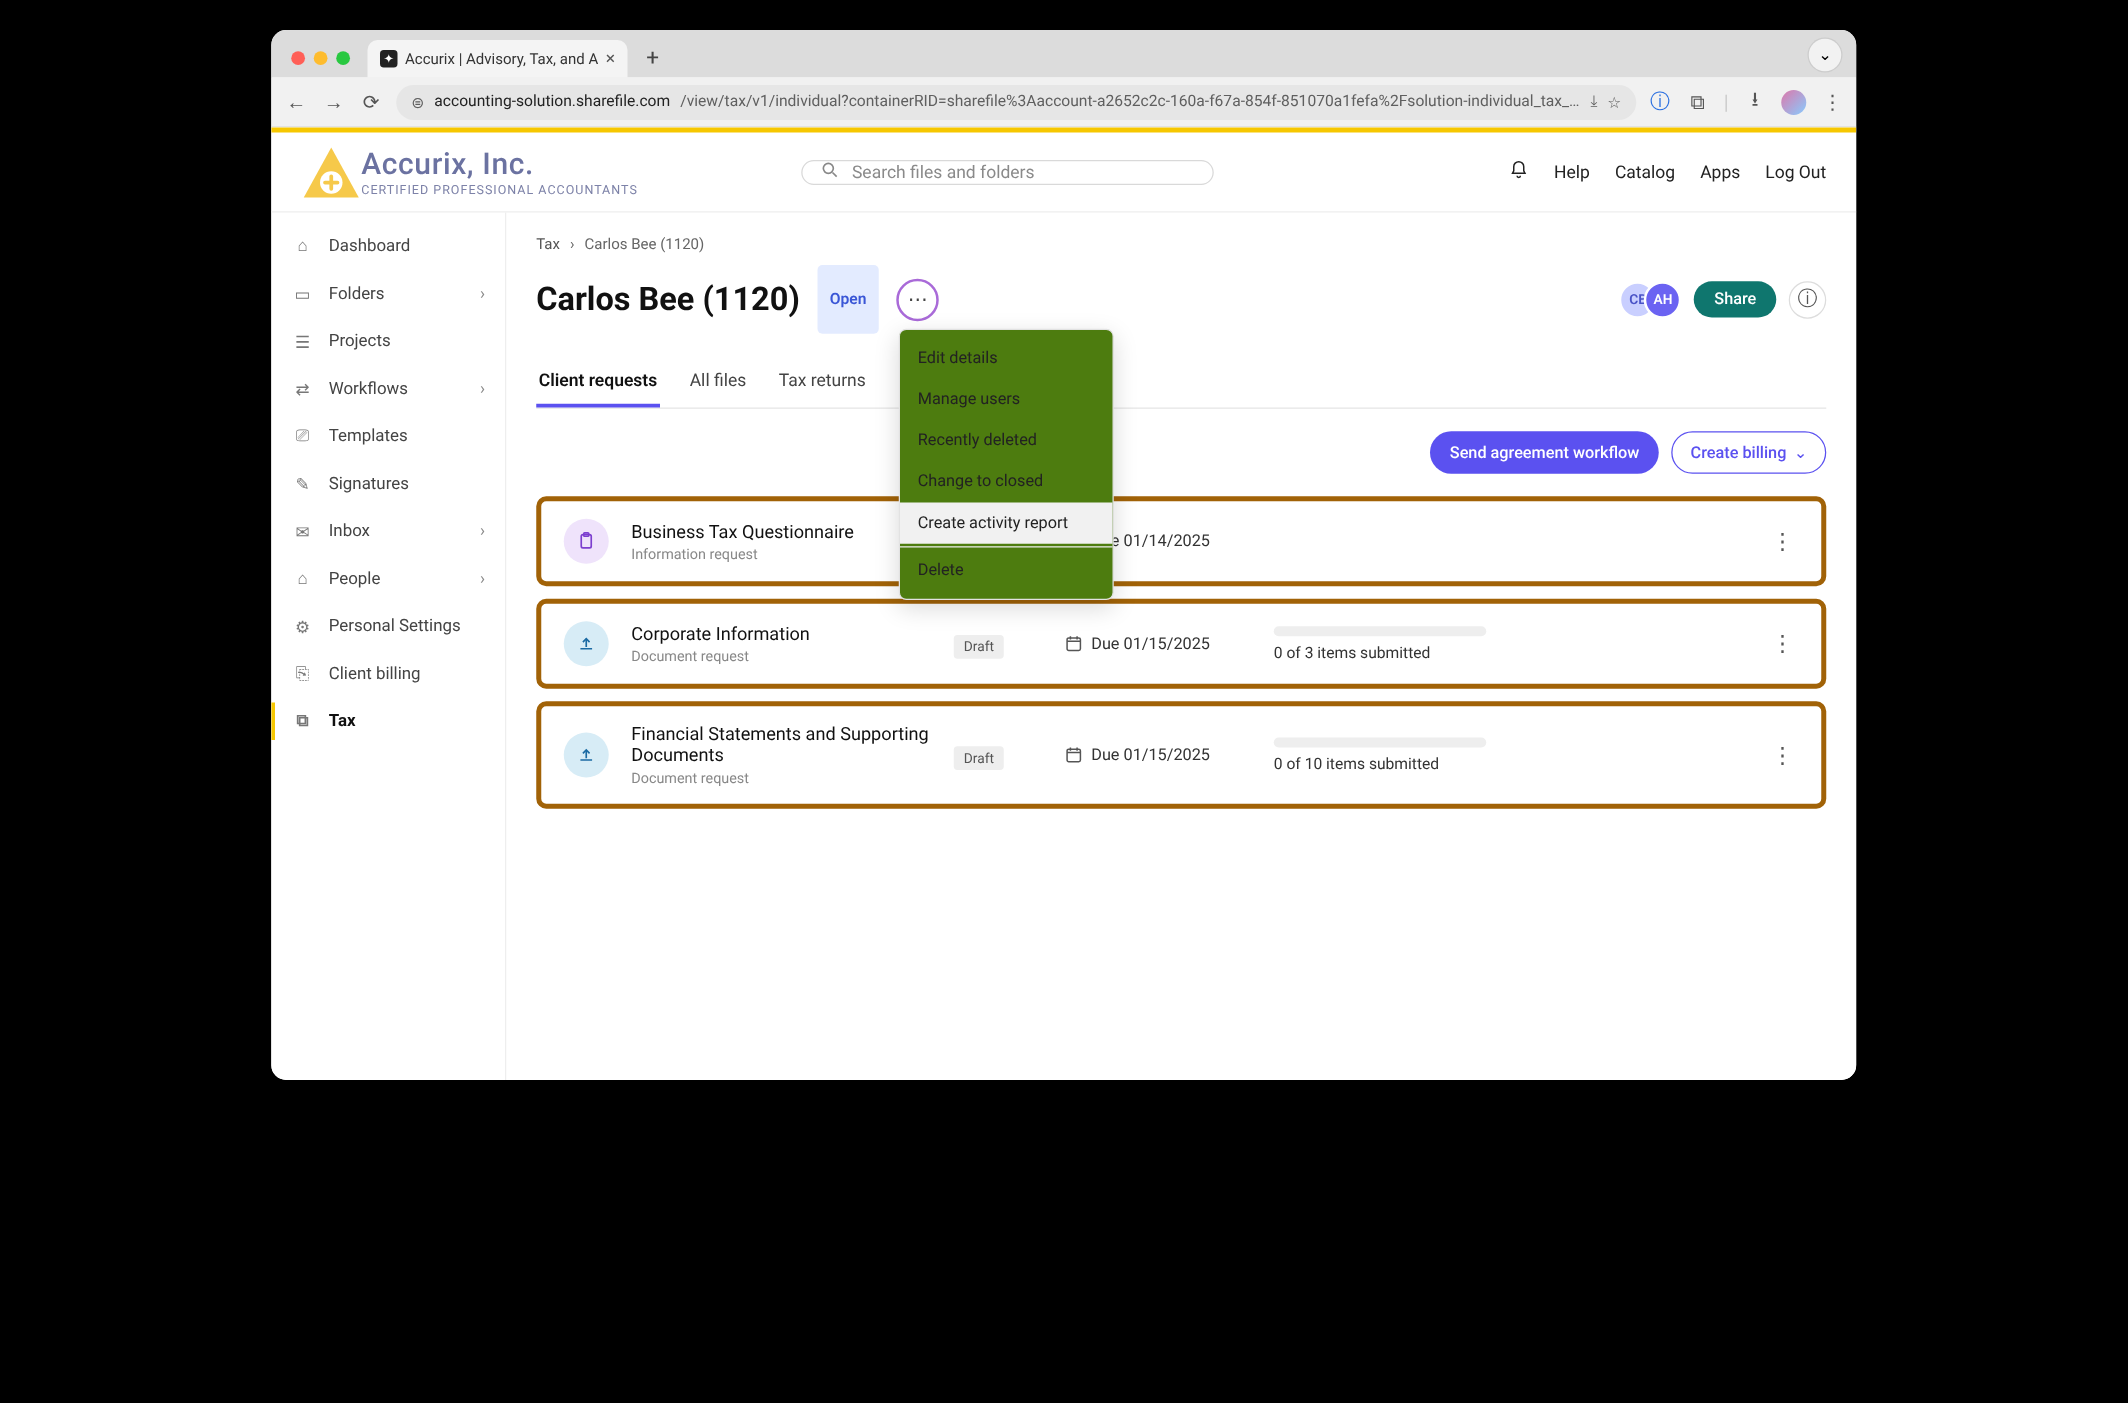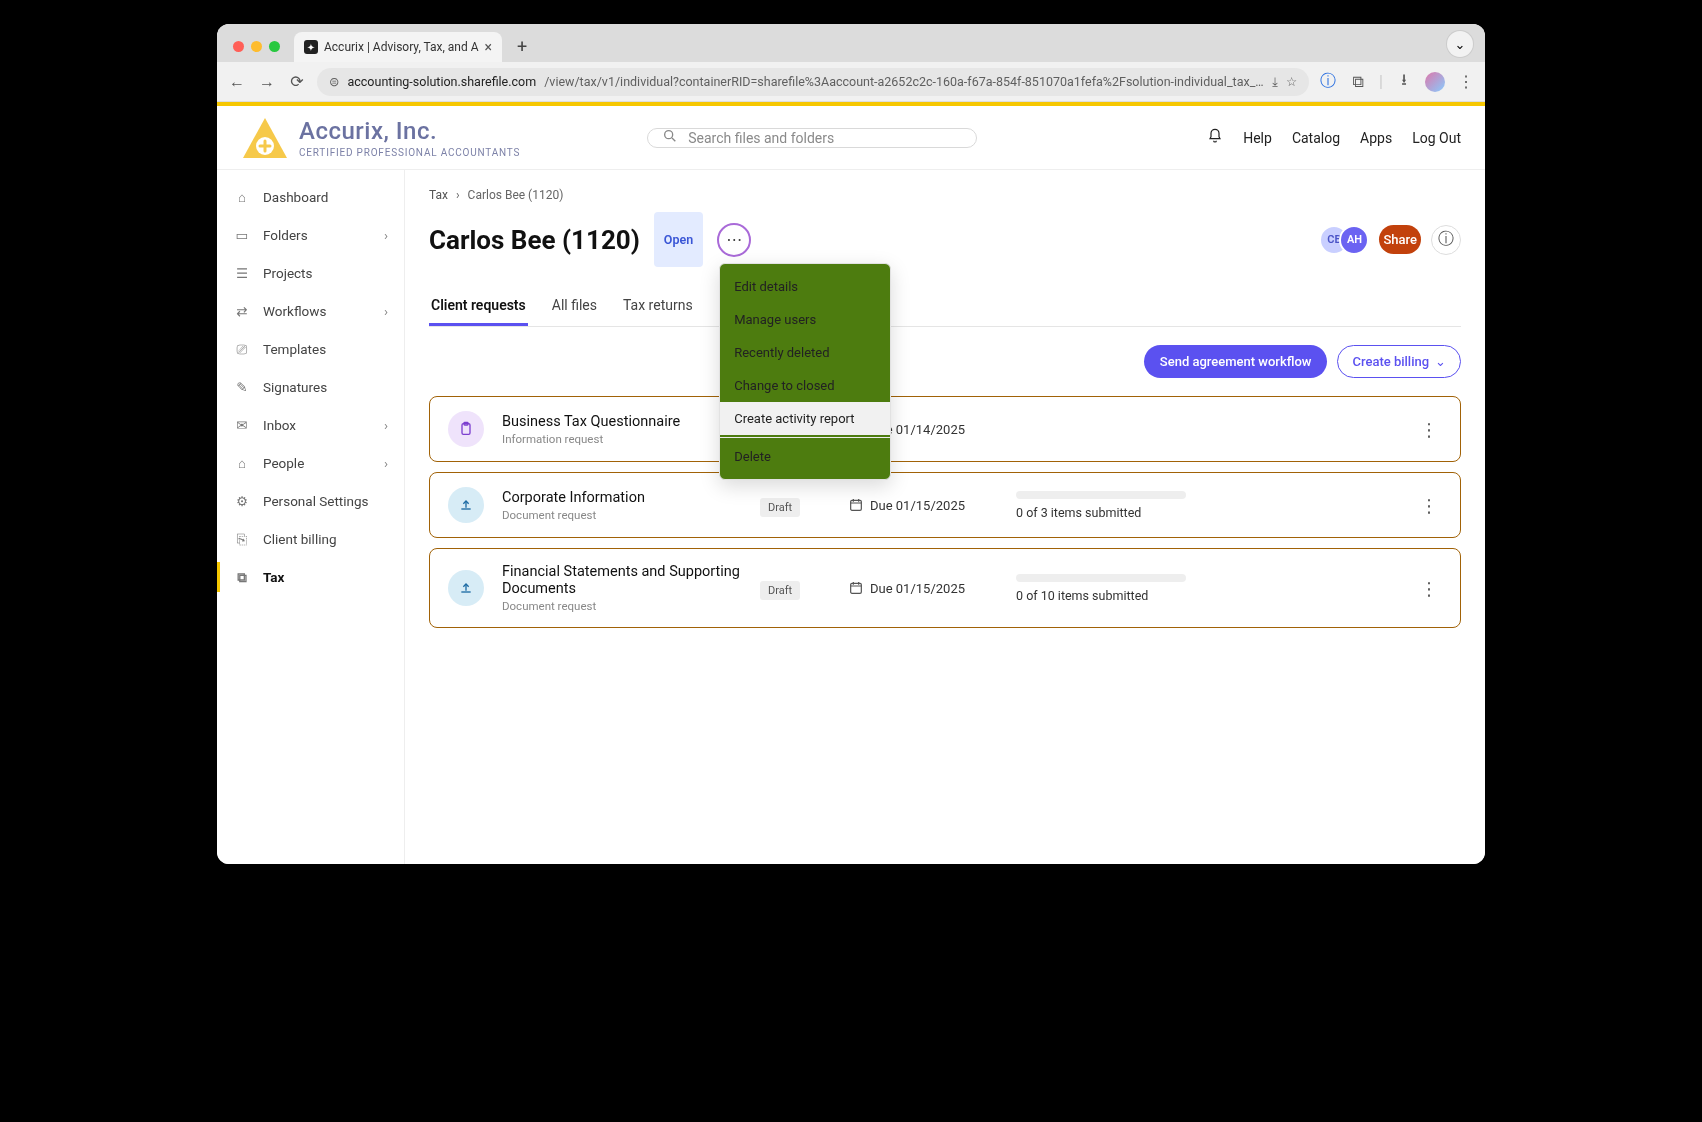--- a/index.html
+++ b/index.html
@@ -18,21 +18,21 @@
 .chrome-tools{background:#f1f1f1;height:40px;display:flex;align-items:center;padding:0 10px;gap:10px;border-bottom:1px solid #ddd;}
 .nav-ico{width:20px;height:20px;display:flex;align-items:center;justify-content:center;color:#555;font-size:16px;}
 .urlbar{flex:1;background:#e6e6e6;border-radius:18px;height:28px;display:flex;align-items:center;padding:0 12px;font-size:12.5px;color:#5f5f5f;gap:8px;}
 .urlbar .host{color:#222;}
 .right-tools{display:flex;gap:12px;align-items:center;color:#555;}
 .right-tools .ico{width:18px;height:18px;display:flex;align-items:center;justify-content:center;}
 .avatar-sm{width:20px;height:20px;border-radius:50%;background:linear-gradient(135deg,#d7a,#8cf);}
 .appwrap{flex:1;display:flex;flex-direction:column;background:#fff;position:relative;min-height:0;}
 .yellowbar{height:4px;background:#f6c700;}
 .topbar{height:64px;display:flex;align-items:center;padding:0 24px;border-bottom:1px solid #eee;gap:24px;}
-.brand{display:flex;align-items:center;gap:10px;}
+.brand{display:flex;align-items:center;}
 .brand-logo{width:48px;height:44px;position:relative;}
 .brand-logo svg{width:48px;height:44px;}
 .brand-text{display:flex;flex-direction:column;}
 .brand-text .bt1{font-size:24px;font-weight:500;color:#6b72a1;letter-spacing:.5px;}
 .brand-text .bt2{font-size:10px;color:#7d82a8;letter-spacing:.8px;margin-top:2px;}
 .searchbox{flex:0 0 330px;margin:0 auto;height:20px;border:1px solid #d9d9d9;border-radius:20px;display:flex;align-items:center;padding:0 14px;color:#8a8a8a;font-size:14px;gap:10px;}
 .toplinks{display:flex;gap:20px;align-items:center;margin-left:auto;font-size:14px;color:#222;}
 .bell{position:relative;}
 .appbody{flex:1;display:flex;min-height:0;}
 .sidebar{width:188px;border-right:1px solid #eee;padding-top:8px;}
@@ -45,30 +45,30 @@
 .breadcrumb{font-size:12px;color:#666;display:flex;gap:8px;align-items:center;}
 .breadcrumb a{color:#555;text-decoration:none;}
 .titlebar{display:flex;align-items:center;gap:14px;margin-top:10px;}
 .titlebar h1{font-size:26px;font-weight:700;color:#111;}
 .badge-open{background:#e3ebff;color:#3a56d6;font-size:12.5px;font-weight:600;padding:20px 10px;border-radius:4px;}
 .more-btn{width:34px;height:34px;border-radius:50%;border:2px solid #a96ad8;display:flex;align-items:center;justify-content:center;color:#444;cursor:pointer;font-size:16px;position:relative;}
 .title-right{margin-left:auto;display:flex;align-items:center;gap:10px;}
 .avatars{display:flex;}
 .avatars .av{width:30px;height:30px;border-radius:50%;display:flex;align-items:center;justify-content:center;font-size:11px;font-weight:600;border:2px solid #fff;}
 .av.cb{background:#c9cfff;color:#4a53c7;} .av.ah{background:#6b63f2;color:#fff;margin-left:-10px;}
-.share-btn{background:#c2410c;color:#fff;border:none;border-radius:18px;padding:7px 4px;font-size:13px;font-weight:500;cursor:pointer;}
+.share-btn{background:#0f766e;color:#fff;border:none;border-radius:18px;padding:7px 16px;font-size:13px;font-weight:500;cursor:pointer;}
 .info-circ{width:30px;height:30px;border-radius:50%;border:1px solid #ddd;display:flex;align-items:center;justify-content:center;color:#555;}
 .tabs{display:flex;gap:22px;margin-top:20px;border-bottom:1px solid #e5e5e5;}
 .tab2{padding:10px 2px;font-size:14px;color:#444;cursor:pointer;}
 .tab2.active{color:#111;font-weight:600;border-bottom:3px solid #5b51f0;}
 .toolbar2{display:flex;justify-content:flex-end;gap:10px;margin-top:18px;}
 .btn-primary{background:#5b51f0;color:#fff;border:none;border-radius:18px;padding:8px 16px;font-size:13px;font-weight:500;cursor:pointer;}
 .btn-outline{background:#fff;color:#5b51f0;border:1px solid #5b51f0;border-radius:18px;padding:8px 14px;font-size:13px;font-weight:500;cursor:pointer;display:flex;align-items:center;gap:6px;}
 .reqlist{margin-top:18px;display:flex;flex-direction:column;gap:10px;}
-.reqcard{border:1px solid #a16207;border-radius:8px;padding:14px 18px;display:flex;align-items:center;gap:18px;}
+.reqcard{border:4px solid #a16207;border-radius:8px;padding:14px 18px;display:flex;align-items:center;gap:18px;}
 .req-ico{width:36px;height:36px;border-radius:50%;display:flex;align-items:center;justify-content:center;}
 .req-ico.purple{background:#efe3fb;color:#7c3fcf;}
 .req-ico.blue{background:#d7ecf6;color:#1b6aa3;}
 .req-main{width:240px;}
 .req-title{font-size:14.5px;color:#111;margin-bottom:2px;}
 .req-sub{font-size:11.5px;color:#888;}
 .draft{background:#eee;color:#555;font-size:11px;border-radius:3px;padding:3px 8px;width:48px;text-align:center;}
 .col-status{width:70px;}
 .col-due{display:flex;align-items:center;gap:6px;color:#333;font-size:13px;width:150px;}
 .col-prog{width:260px;}

